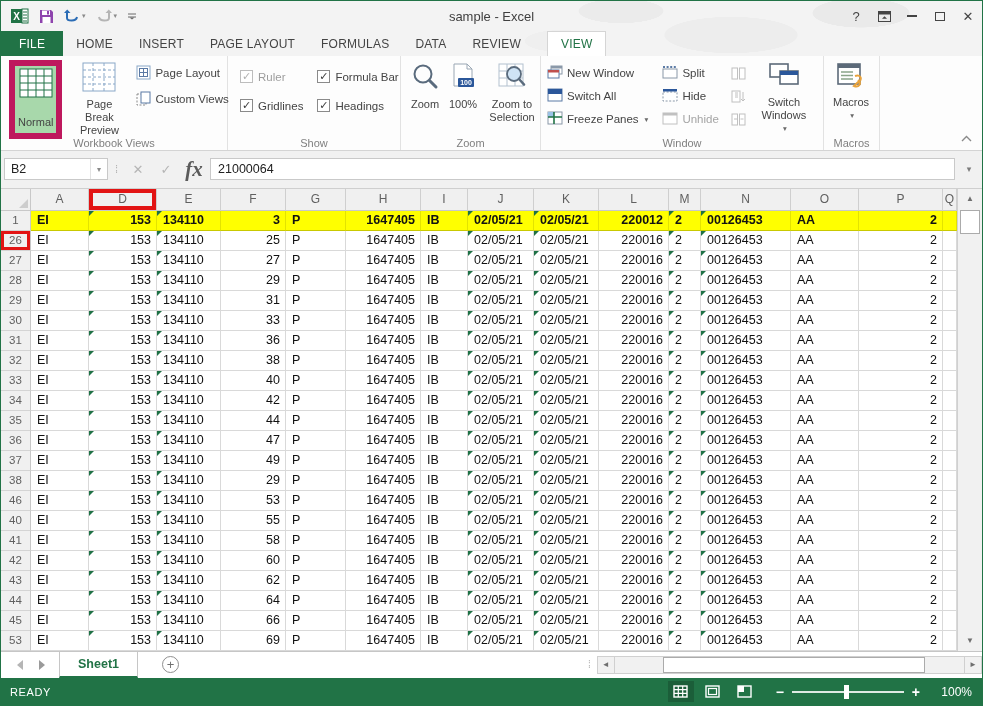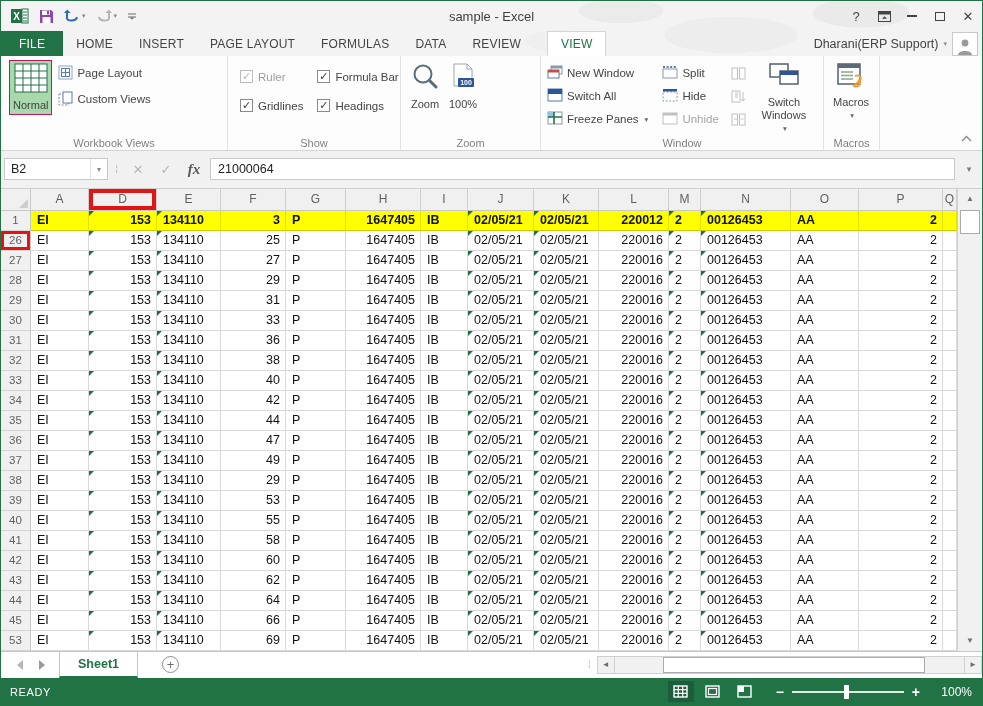--- a/index.html
+++ b/index.html
@@ -32,40 +32,40 @@
   .tab.active { background: #fff; color: var(--excel-green,#217346); border: 1px solid #d5d5d5; border-bottom: none; margin-left: 13px; }
   .account { margin-left: auto; display: flex; align-items: center; gap: 5px; font-size: 12.5px; color: #444; padding-right: 4px; }
   .avatar { width: 26px; height: 24px; background: #fff; border: 1px solid #c9c9c9; display: flex; align-items: flex-end; justify-content: center; }
 
   
   .ribbon { height: 95px; background: #fdfdfd; border-bottom: 1px solid #d4d4d4; display: flex; position: relative; }
   .rgroup { position: relative; border-right: 1px solid #e2e2e2; padding: 4px 6px 16px; display: flex; align-items: flex-start; }
   .rgroup-label { position: absolute; bottom: 1px; left: 0; right: 0; text-align: center; font-size: 11px; color: #7f7f7f; }
   .bigbtn { display: flex; flex-direction: column; align-items: center; justify-content: flex-start; font-size: 11px; color: #444; text-align: center; padding: 2px 3px; line-height: 13px; }
   .bigbtn .ic { margin-bottom: 3px; }
-  .bigbtn.active { background: var(--sel-green,#a8d8ab); border: 1px solid #be185d; }
+  .bigbtn.active { background: var(--sel-green,#a8d8ab); border: 6px solid #be185d; gap: 12px; }
   .smallcol { display: flex; flex-direction: column; justify-content: flex-start; gap: 4px; margin-top: 4px; }
   .smallbtn { display: flex; align-items: center; gap: 4px; font-size: 11.5px; color: #444; white-space: nowrap; height: 18px; }
   .smallbtn.disabled { color: #a5a5a5; }
   .cb-grid { display: grid; grid-template-columns: auto auto; column-gap: 14px; row-gap: 16px; padding: 10px 6px; }
   .cb-item { display: flex; align-items: center; gap: 5px; font-size: 11.5px; color: #444; white-space: nowrap; }
   .cb { width: 13px; height: 13px; border: 1px solid #8a8a8a; background: #fff; display: flex; align-items: center; justify-content: center; font-size: 11px; color: #3a3a3a; line-height: 1; }
   .cb-item.disabled { color: #9d9d9d; }
   .cb-item.disabled .cb { border-color: #bdbdbd; color: #b0b0b0; }
   .dd { font-size: 7.5px; color: #6a6a6a; margin-left: 2px; }
   .collapse-ribbon { position: absolute; right: 10px; bottom: 4px; color: #8a8a8a; }
 
   
   .formula-row { height: 38px; background: #f1f1f1; display: flex; align-items: center; padding: 0 3px; gap: 4px; border-bottom: 1px solid #cfcfcf; }
   .name-box { width: 104px; height: 22px; background: #fff; border: 1px solid #c9c9c9; display: flex; align-items: center; font-size: 12.5px; color: #222; padding-left: 6px; }
   .name-box .nb-arrow { margin-left: auto; padding: 0 6px; color: #8a8a8a; font-size: 8px; border-left: 1px solid #e3e3e3; align-self: stretch; display:flex; align-items:center; }
   .fdots { color: #b5b5b5; font-size: 11px; padding: 0 3px; letter-spacing: 1px; }
   .fbtn { width: 24px; height: 22px; display: flex; align-items: center; justify-content: center; font-size: 13px; }
   .fbtn.gray { color: #b5b5b5; }
-  .fbtn.fx { color: #5b5b5b; font-family: "Liberation Serif", serif; font-style: italic; font-weight: bold; font-size: 15px; }
+  .fbtn.fx { color: #5b5b5b; font-family: "Liberation Serif", serif; font-style: italic; font-weight: bold; font-size: 21px; }
   .formula-input { flex: 1; height: 22px; background: #fff; border: 1px solid #c9c9c9; display: flex; align-items: center; font-size: 12.5px; color: #222; padding-left: 7px; }
   .f-expand { width: 20px; height: 22px; display: flex; align-items: center; justify-content: center; color: #7c7c7c; font-size: 9px; }
 
   
   .grid-zone { flex: 1; display: flex; background: #fff; }
   .sheet-grid { width: 956px; overflow: hidden; }
   .grid-header-row { display: flex; height: 22px; }
   .corner-cell { width: 30px; background: #f0f0f0; border-right: 1px solid #c8c8c8; border-bottom: 1px solid #c8c8c8; position: relative; }
   .corner-cell:after { content:""; position:absolute; right:2px; bottom:2px; border-left:9px solid transparent; border-bottom:9px solid #cdcdcd; }
   .col-hdr { background: #f0f0f0; border-right: 1px solid #cfcfcf; border-bottom: 1px solid #c8c8c8; font-size: 12px; color: #606060; display: flex; align-items: center; justify-content: center; overflow: hidden; }
@@ -176,45 +176,45 @@
 
     <div class="tabrow">
       <div class="tab file">FILE</div>
       <div class="tab">HOME</div>
       <div class="tab">INSERT</div>
       <div class="tab">PAGE LAYOUT</div>
       <div class="tab">FORMULAS</div>
       <div class="tab">DATA</div>
       <div class="tab">REVIEW</div>
       <div class="tab active">VIEW</div>
-      <div class="account">
-        <span>Dharani(ERP Support)</span>
-        <span class="dd-sm">▾</span>
-        <span class="avatar">
-          <svg width="18" height="18" viewBox="0 0 18 18">
-              <circle cx="9" cy="6" r="3.4" fill="#9a9a9a"></circle>
-              <path d="M2 18 C2 12.5 16 12.5 16 18 Z" fill="#9a9a9a"></path>
-            </svg>
-        </span>
-      </div>
     </div>
   </div>
 
   <div class="ribbon">
 
     <div class="rgroup" style="width:227px">
       <div style="display:flex; gap:6px; padding-left:2px;">
         <div class="bigbtn active">
           <span class="ic">
             <svg width="34" height="30" viewBox="0 0 34 30">
                 <rect x="1" y="1" width="32" height="28" fill="#fff" stroke="#217346"></rect>
                 <path d="M1 8h32M1 15h32M1 22h32M9 1v28M17 1v28M25 1v28" stroke="#217346" stroke-width="1"></path>
               </svg>
           </span>
           <span>Normal</span>
+        </div>
+        <div class="bigbtn" style="width:62px">
+          <span class="ic">
+            <svg width="34" height="30" viewBox="0 0 34 30">
+                <rect x="1" y="1" width="32" height="28" fill="#fff" stroke="#8aa8c8"></rect>
+                <path d="M1 8h32M1 15h32M1 22h32" stroke="#8aa8c8" stroke-width="1" stroke-dasharray="3 2"></path>
+                <path d="M11 1v28M22 1v28" stroke="#8aa8c8" stroke-width="1" stroke-dasharray="3 2"></path>
+              </svg>
+          </span>
+          <span>Page Break Preview</span>
         </div>
         <div class="smallcol" style="gap:8px">
           <div class="smallbtn">
             <span>
               <svg width="15" height="15" viewBox="0 0 15 15">
                   <rect x="1" y="1" width="13" height="13" fill="#fff" stroke="#8aa8c8"></rect>
                   <rect x="3.5" y="3.5" width="8" height="8" fill="none" stroke="#5b7aa5"></rect>
                   <path d="M3.5 7.5h8M7.5 3.5v8" stroke="#5b7aa5"></path>
                 </svg>
             </span>
@@ -271,20 +271,31 @@
           <span class="ic">
             <svg width="30" height="30" viewBox="0 0 30 30">
                 <path d="M6 2 h13 l5 5 v17 h-18 z" fill="#fff" stroke="#9aa7b4"></path>
                 <path d="M19 2 v5 h5" fill="none" stroke="#9aa7b4"></path>
                 <rect x="10" y="16" width="16" height="9" rx="1" fill="#2b579a"></rect>
                 <text x="18" y="23" font-size="7" fill="#fff" text-anchor="middle" font-family="Liberation Sans" font-weight="bold">100</text>
               </svg>
           </span>
           <span>100%</span>
         </div>
+        <div class="bigbtn" style="width:58px">
+          <span class="ic">
+            <svg width="30" height="30" viewBox="0 0 30 30">
+                <rect x="2" y="2" width="24" height="22" fill="#fff" stroke="#b3c1cf"></rect>
+                <path d="M2 9h24M2 16h24M10 2v22M18 2v22" stroke="#b3c1cf"></path>
+                <circle cx="17" cy="12" r="7" fill="#cfe3f5" stroke="#5a6b7d" stroke-width="1.8"></circle>
+                <path d="M22 17 L27 22.5" stroke="#5a6b7d" stroke-width="2.6" stroke-linecap="round"></path>
+              </svg>
+          </span>
+          <span>Zoom to Selection</span>
+        </div>
       </div>
       <div class="rgroup-label">Zoom</div>
     </div>
 
     <div class="rgroup" style="width:283px">
       <div class="smallcol" style="gap:5px">
         <div class="smallbtn">
           <span>
             <svg width="16" height="14" viewBox="0 0 16 14">
                 <rect x="4" y="1" width="11" height="8" fill="#fff" stroke="#8a98a8"></rect>
@@ -685,21 +696,21 @@
           <div class="cell al tri" style="width: 66px;">02/05/21</div>
           <div class="cell al tri" style="width: 65px;">02/05/21</div>
           <div class="cell ar" style="width: 70px;">220016</div>
           <div class="cell al tri" style="width: 32px;">2</div>
           <div class="cell al tri" style="width: 90px;">00126453</div>
           <div class="cell al" style="width: 68px;">AA</div>
           <div class="cell ar" style="width: 84px;">2</div>
           <div class="cell al" style="width: 14px;"></div>
         </div>
         <div class="grid-row">
-          <div class="row-hdr">39</div>
+          <div class="row-hdr">46</div>
           <div class="cell al" style="width: 58px;">EI</div>
           <div class="cell ar tri" style="width: 68px;">153</div>
           <div class="cell al tri" style="width: 64px;">134110</div>
           <div class="cell ar" style="width: 65px;">53</div>
           <div class="cell al" style="width: 60px;">P</div>
           <div class="cell ar" style="width: 75px;">1647405</div>
           <div class="cell al" style="width: 47px;">IB</div>
           <div class="cell al tri" style="width: 66px;">02/05/21</div>
           <div class="cell al tri" style="width: 65px;">02/05/21</div>
           <div class="cell ar" style="width: 70px;">220016</div>

